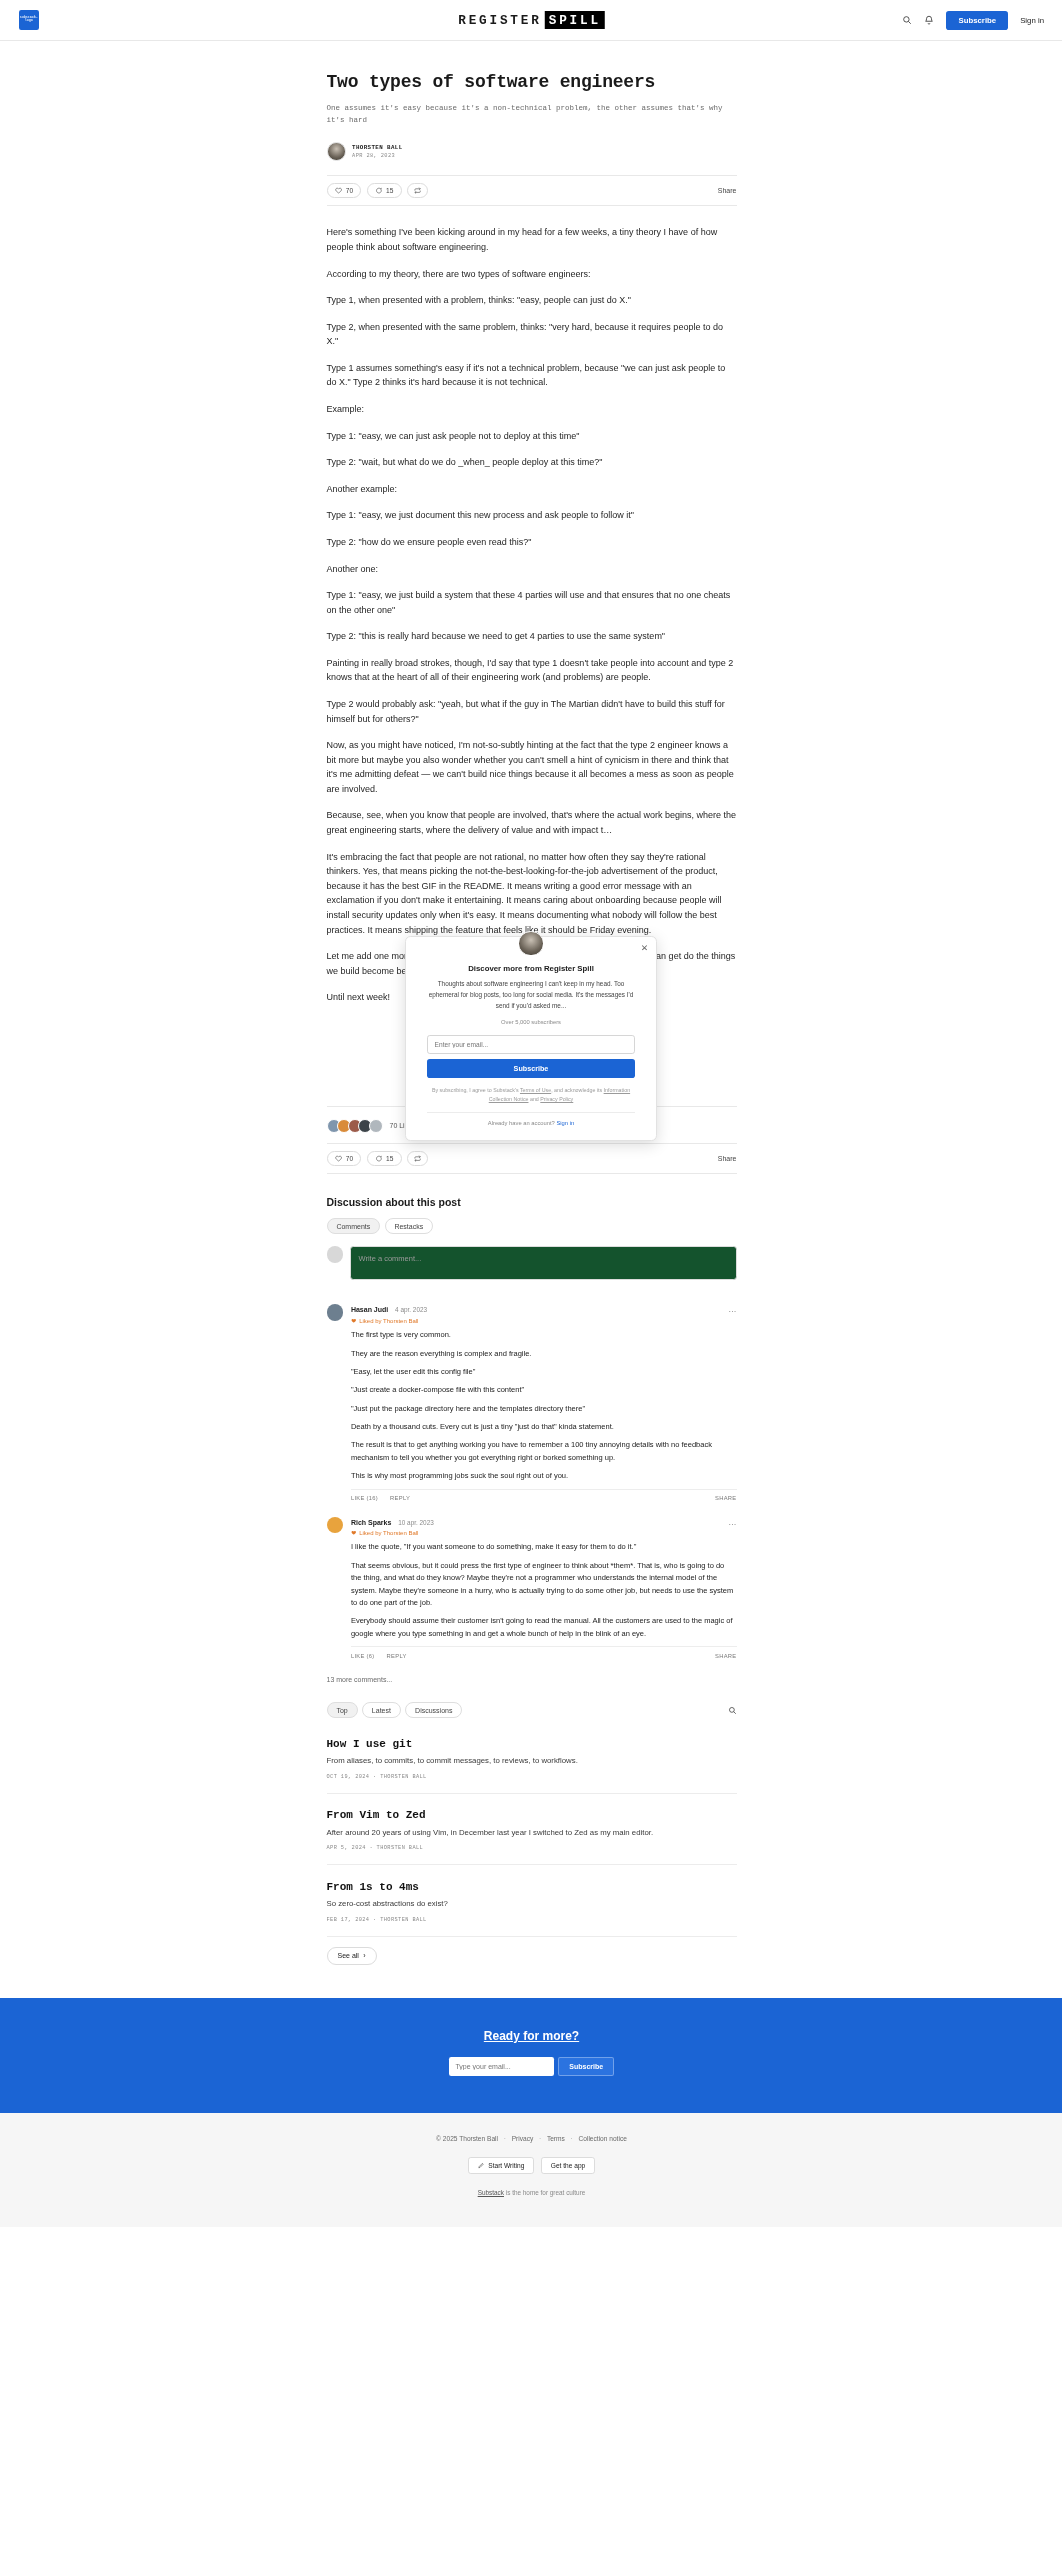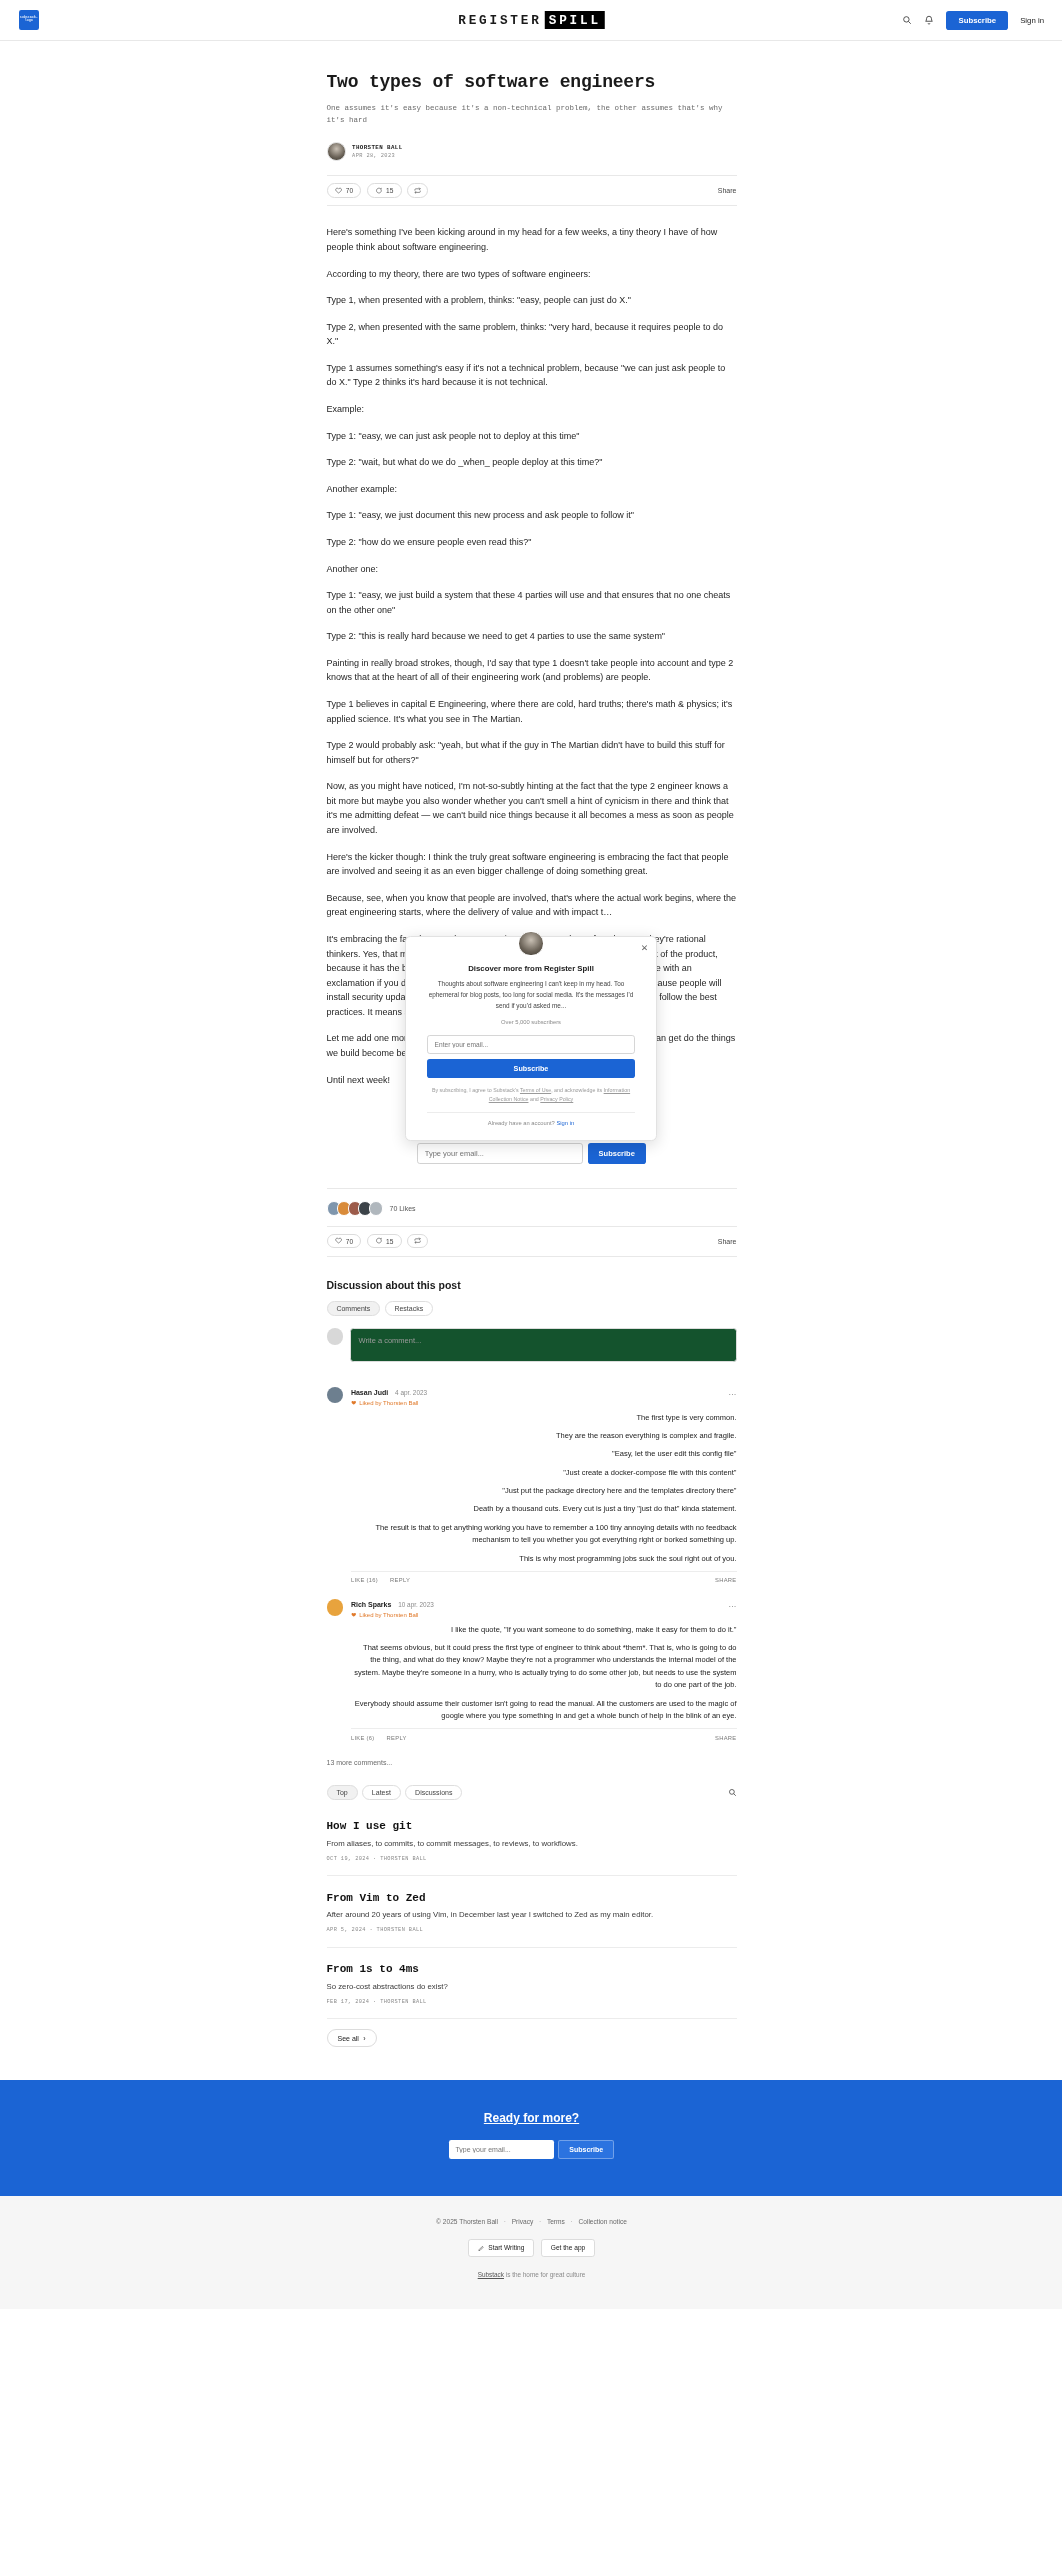--- a/index.html
+++ b/index.html
@@ -151,21 +151,21 @@
   .comment {
     display:flex; gap:7.8px; padding: 5.5px 0 10px 0;
   }
   .avatar-c { width:16.6px; height:16.6px; border-radius:50%; flex:none; }
   .c-body { flex:1; position:relative; }
   .c-name { font-size: 7px; font-weight:bold; color:#222; display:inline; }
   .c-date { font-size: 6.4px; color:#8a8a8a; margin-left:4.4px; }
   .c-liked {
     font-size: 6px; color:#e0792a; margin: 3.3px 0 5.5px 0; display:flex; align-items:center; gap:2.8px;
   }
-  .c-p { font-size: 7.5px; line-height:1.65; margin: 0 0 6px 0; color:#222;text-align:right; }
+  .c-p { font-size: 7.5px; line-height:1.65; margin: 0 0 6px 0; color:#222; }
   .c-actions {
     display:flex; align-items:center; gap:12px; font-size: 5.8px; color:#7a7a7a;
     letter-spacing:0.3px; border-top:0.6px solid #ededed; padding-top:5.5px; margin-top: 2.2px;
   }
   .c-actions .right { margin-left:auto; display:flex; align-items:center; gap:3.3px; }
   .c-more { position:absolute; right:0; top:0; color:#888; font-size:8.3px; cursor:pointer; }
   .more-comments { font-size: 7px; color:#6a6a6a; margin: 7.8px 0 19px 0; cursor:pointer; }
 
   
   .rel-tabs { display:flex; align-items:center; gap:4.4px; margin-bottom: 14.4px; }
@@ -340,26 +340,22 @@
     <p class="body-p">Example:</p>
     <p class="body-p">Type 1: "easy, we can just ask people not to deploy at this time"</p>
     <p class="body-p">Type 2: "wait, but what do we do _when_ people deploy at this time?"</p>
     <p class="body-p">Another example:</p>
     <p class="body-p">Type 1: "easy, we just document this new process and ask people to follow it"</p>
     <p class="body-p">Type 2: "how do we ensure people even read this?"</p>
     <p class="body-p">Another one:</p>
     <p class="body-p">Type 1: "easy, we just build a system that these 4 parties will use and that ensures that no one cheats on the other one"</p>
     <p class="body-p">Type 2: "this is really hard because we need to get 4 parties to use the same system"</p>
     <p class="body-p">Painting in really broad strokes, though, I'd say that type 1 doesn't take people into account and type 2 knows that at the heart of all of their engineering work (and problems) are people.</p>
-    <p class="body-p">
-      <span>Type 1 believes in capital E Engineering, where there are cold, hard truths; there's math &amp; physics; it's applied science. It's what you see in The Martian.</span>
-    </p>
     <p class="body-p">Type 2 would probably ask: "yeah, but what if the guy in The Martian didn't have to build this stuff for himself but for others?"</p>
     <p class="body-p">Now, as you might have noticed, I'm not-so-subtly hinting at the fact that the type 2 engineer knows a bit more but maybe you also wonder whether you can't smell a hint of cynicism in there and think that it's me admitting defeat — we can't build nice things because it all becomes a mess as soon as people are involved.</p>
-    <p class="body-p">Here's the kicker though: I think the truly great software engineering is embracing the fact that people are involved and seeing it as an even bigger challenge of doing something great.</p>
     <p class="body-p">Because, see, when you know that people are involved, that's where the actual work begins, where the great engineering starts, where the delivery of value and with impact t…</p>
     <p class="body-p">It's embracing the fact that people are not rational, no matter how often they say they're rational thinkers. Yes, that means picking the not-the-best-looking-for-the-job advertisement of the product, because it has the best GIF in the README. It means writing a good error message with an exclamation if you don't make it entertaining. It means caring about onboarding because people will install security updates only when it's easy. It means documenting what nobody will follow the best practices. It means shipping the feature that feels like it should be Friday evening.</p>
     <p class="body-p">Let me add one more on top: I'd argue that it's precisely because of how messy it can get do the things we build become beautiful.</p>
     <p class="body-p">Until next week!</p>
 
     
     <div class="inline-sub">
       <p>Thanks for reading Register Spill! Subscribe if you want to get these emails every week.</p>
       <div class="inline-sub-row">
         <input class="email-input" placeholder="Type your email..." style="">

